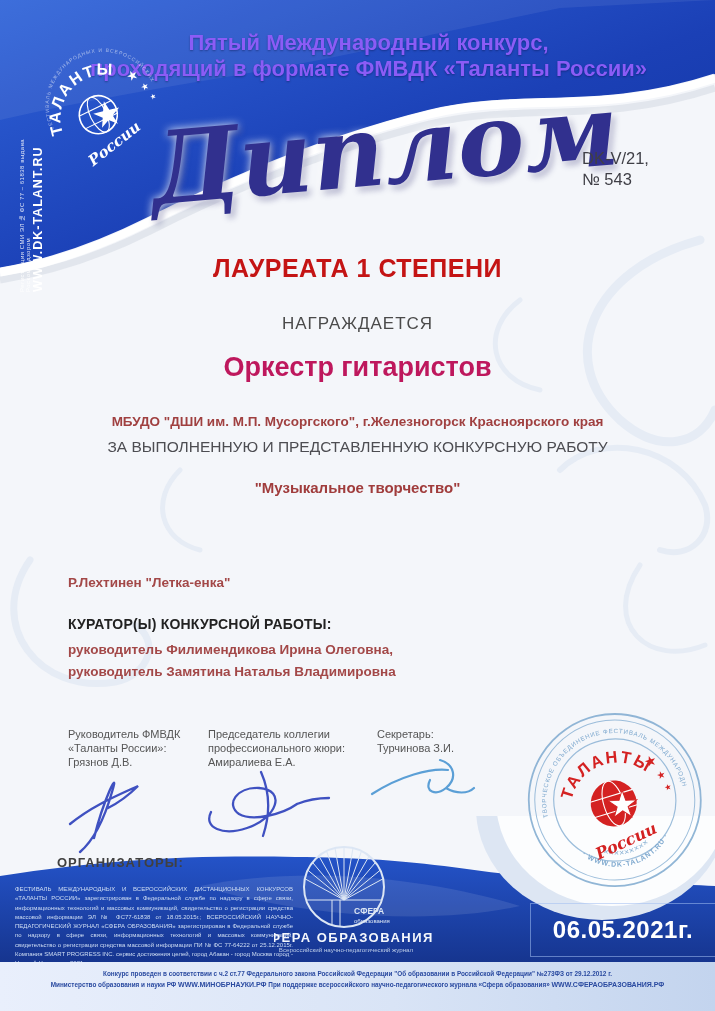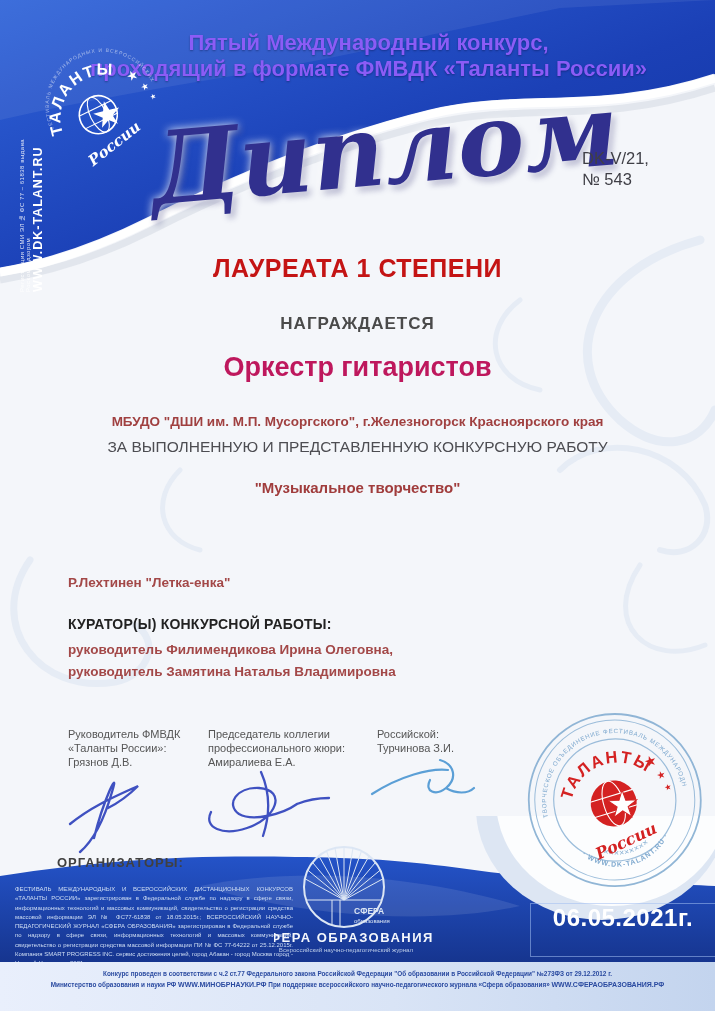--- a/index.html
+++ b/index.html
@@ -25,21 +25,21 @@
 
   #emblem-wrap{left:34px;top:34px;z-index:2;transform:rotate(-26deg);}
 
   #diplom-title{left:150px;top:92px;width:430px;text-align:center;z-index:2;
     font-family:"DejaVu Serif",serif;font-style:italic;font-weight:bold;font-size:100px;
     color:#31308e;transform:rotate(-5deg);
     text-shadow:0 0 8px rgba(255,255,255,.9),3px 4px 6px rgba(40,40,110,.4);}
   #dk-number{left:582px;top:148px;z-index:2;font-size:16.5px;color:#3f3f46;line-height:1.3;}
 
   #award{top:254px;font-size:25px;font-weight:bold;color:#c41414;z-index:2;letter-spacing:.5px;}
-  #awarded-label{top:314px;font-size:17px;font-weight:bold;color:#4a4a4a;z-index:2;letter-spacing:1px;}
+  #awarded-label{top:314px;font-size:17px;font-weight:normal;color:#4a4a4a;z-index:2;letter-spacing:1px;}
   #recipient{top:352px;font-size:27px;font-weight:bold;color:#be185d;z-index:2;}
   #institution{top:414px;font-size:13.5px;font-weight:600;color:#a04040;z-index:2;}
   #for-work{top:435px;font-size:15.5px;color:#4d4d52;z-index:2;line-height:23px;}
   #nomination{top:479px;font-size:15px;font-weight:bold;color:#a03c3c;z-index:2;}
 
   .left-label{left:68px;font-size:14px;font-weight:bold;color:#222;z-index:2;letter-spacing:.2px;}
   .left-value{left:68px;font-size:13.5px;font-weight:600;color:#a34848;z-index:2;line-height:22px;}
   #work-label{top:549px;}
   #work-value{top:572px;}
   #curators-label{top:616px;}
@@ -53,21 +53,21 @@
 
   
   #band-svg{left:0;top:816px;z-index:1;}
   #organizers-label{left:57px;top:855px;z-index:3;color:#404040;font-weight:bold;font-size:13px;letter-spacing:1px;}
   #organizers-text{left:15px;top:885px;width:278px;z-index:3;color:#cfdef4;font-size:6px;
     line-height:1.55;text-align:justify;}
   #sphere-wrap{left:274px;top:836px;z-index:3;}
   #stamp-wrap{left:524px;top:708px;z-index:4;transform:rotate(-13deg);}
   #date-box{left:530px;top:903px;width:184px;height:52px;z-index:3;
     border:1px solid rgba(160,190,240,.55);border-right:none;
-    display:flex;align-items:flex-start;justify-content:center;}
+    display:flex;align-items:center;justify-content:center;}
   #date-text{color:#fff;font-weight:bold;font-size:24px;letter-spacing:.5px;}
 
   
   #footer{left:0;top:962px;width:715px;height:49px;z-index:3;
     background:linear-gradient(90deg,#e9effc 0%,#d9e4f6 55%,#c3d4ee 100%);
     color:#2a4aa0;font-size:6.4px;font-weight:600;text-align:center;padding-top:7px;box-sizing:border-box;line-height:1.6;}
   .footer-url{font-weight:800;font-size:7px;}
 
   svg text{font-family:"Liberation Sans",sans-serif;}
   .script{font-family:"DejaVu Serif",serif;font-style:italic;}
@@ -152,21 +152,21 @@
   <div id="curators-label" class="abs left-label">КУРАТОР(Ы) КОНКУРСНОЙ РАБОТЫ:</div>
   <div id="curators-value" class="abs left-value preline">руководитель Филимендикова Ирина Олеговна,
 руководитель Замятина Наталья Владимировна</div>
 
   <div id="signer-0" class="abs signer preline">Руководитель ФМВДК
 «Таланты России»:
 Грязнов Д.В.</div>
   <div id="signer-1" class="abs signer preline">Председатель коллегии
 профессионального жюри:
 Амиралиева Е.А.</div>
-  <div id="signer-2" class="abs signer preline">Российской:
+  <div id="signer-2" class="abs signer preline">Секретарь:
 Турчинова З.И.</div>
 
   <svg class="abs sig" style="left:58px;top:752px;" width="120" height="105">
     <path d="M36,86 C46,46 62,14 54,40 C46,68 36,88 22,100 M12,72 C34,54 58,44 80,34 C70,44 58,52 50,56" fill="none" stroke="#3f51c1" stroke-width="2.4" stroke-linecap="round"></path>
   </svg>
   <svg class="abs sig" style="left:195px;top:760px;" width="145" height="85">
     <path d="M16,52 C8,68 28,76 52,68 C82,58 92,30 64,28 C42,27 30,44 44,54 C58,62 88,54 102,44 M66,12 C74,30 76,52 68,76 M102,44 C112,40 124,38 134,38" fill="none" stroke="#3f51c1" stroke-width="2.3" stroke-linecap="round"></path>
   </svg>
   <svg class="abs sig" style="left:358px;top:748px;" width="125" height="85">
     <path d="M14,46 C42,28 72,20 90,22 M82,12 C96,16 100,30 88,40 C78,48 66,44 72,32 M88,40 C98,46 110,46 116,40" fill="none" stroke="#5b9fd6" stroke-width="2.2" stroke-linecap="round"></path>

